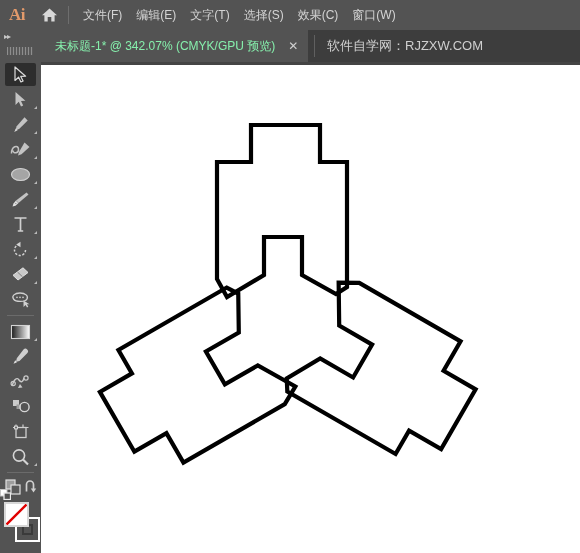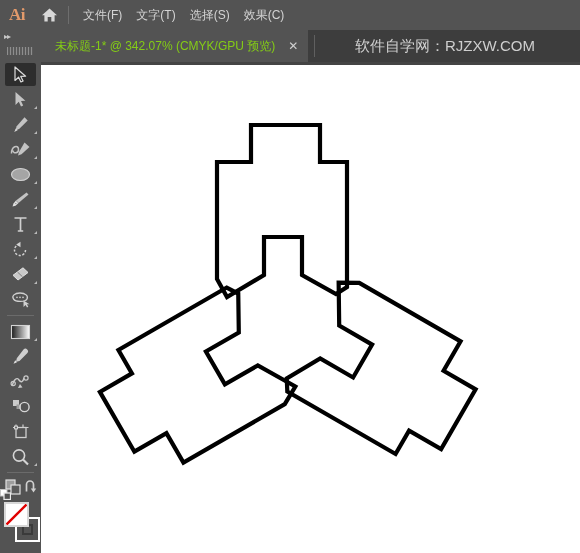--- a/index.html
+++ b/index.html
@@ -56,32 +56,32 @@
     background: repeating-linear-gradient(to right,
       #8e8e8e 0px, #8e8e8e 1px, #5a5a5a 1px, #5a5a5a 3px);
   }
   #doc-tab {
     position: absolute; left: 41px; top: 0; height: 32px;
     background: #535353;
     display: flex; align-items: center;
     padding: 0 9px 0 14px;
   }
   #doc-tab-title {
-    color: #84cc16; font-size: 12px; white-space: nowrap;
+    color: #86efac; font-size: 12px; white-space: nowrap;
   }
   #doc-tab-close {
     color: #d0d0d0; font-size: 12px; margin-left: 12px;
     width: 12px; text-align: center;
   }
   #watermark-tab {
     position: absolute; left: 316px; top: 0; height: 32px;
     display: flex; align-items: center; padding-left: 11px;
   }
   #watermark-text {
-    color: #cfcfcf; font-size: 15px; white-space: nowrap; margin-left: 28px;
+    color: #cfcfcf; font-size: 13px; white-space: nowrap;
   }
   #tab-divider {
     position: absolute; left: 314px; top: 5px;
     width: 1px; height: 22px; background: #606060;
   }
 
   
   #toolbar {
     position: absolute; left: 0; top: 62px; width: 41px; height: 491px;
     background: #535353;
@@ -150,23 +150,25 @@
 
   <div id="menubar">
     <div id="ai-logo">Ai</div>
     <div id="home-btn">
       <svg width="17" height="16" viewBox="0 0 17 16">
         <path d="M8.5 1.5 L16 8.3 L13.6 8.3 L13.6 14.5 L10.3 14.5 L10.3 10.1 L6.7 10.1 L6.7 14.5 L3.4 14.5 L3.4 8.3 L1 8.3 Z" fill="#d8d8d8"></path>
       </svg>
     </div>
     <div id="menu-sep"></div>
     <div class="menu-item">文件(F)</div>
+    <div class="menu-item">编辑(E)</div>
     <div class="menu-item">文字(T)</div>
     <div class="menu-item">选择(S)</div>
     <div class="menu-item">效果(C)</div>
+    <div class="menu-item">窗口(W)</div>
   </div>
 
   <div id="tabbar">
     <div id="tabbar-left">
       <div id="panel-collapse">▸▸</div>
       <div id="tool-grip"></div>
     </div>
     <div id="doc-tab">
       <span id="doc-tab-title">未标题-1* @ 342.07% (CMYK/GPU 预览)</span>
       <span id="doc-tab-close">✕</span>

